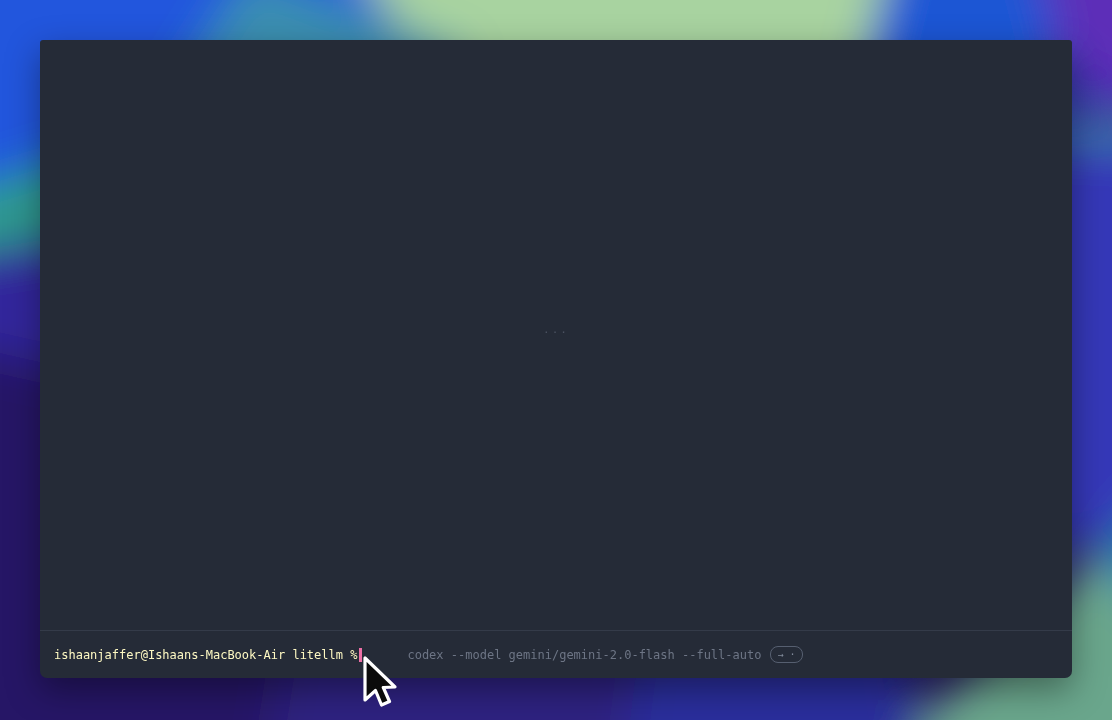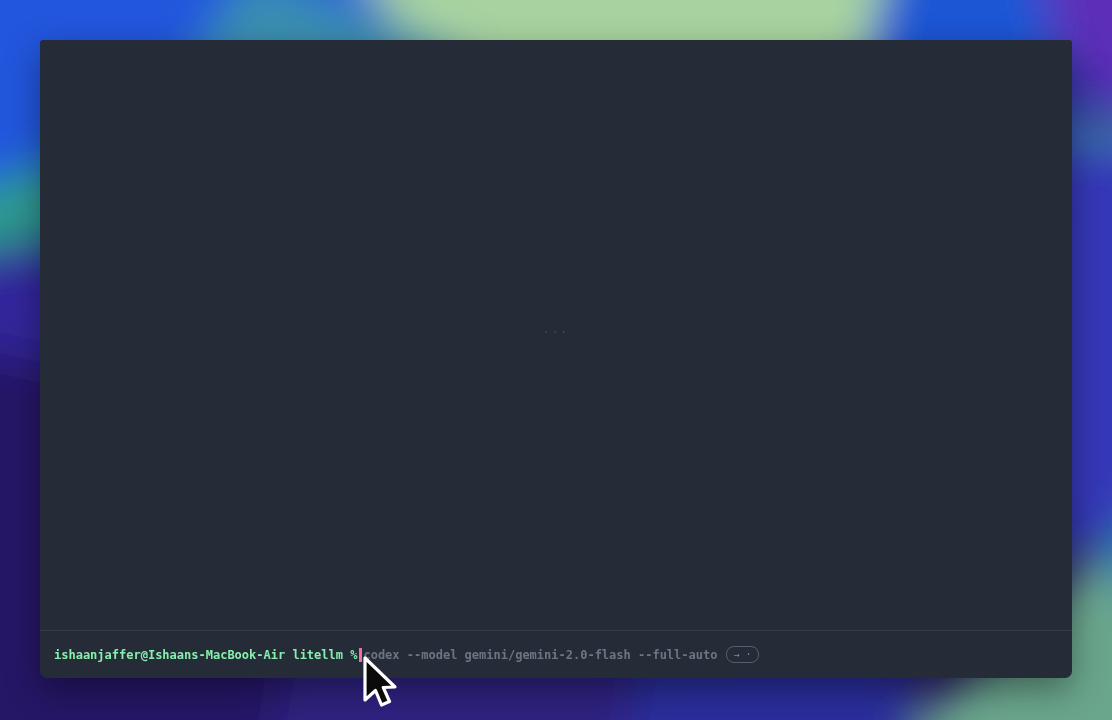--- a/index.html
+++ b/index.html
@@ -30,26 +30,26 @@
   .terminal-divider{
     height:0;border-top:1px solid #343b49;
   }
   .terminal-promptbar{
     height:47px;flex:0 0 auto;
     display:flex;align-items:center;
     padding:0 12px 0 14px;
     font-size:12px;line-height:16px;
     white-space:pre;
   }
-  .prompt-text{color:#86efac;font-weight:700;}
+  .prompt-text{color:#fef9c3;font-weight:400;}
   .text-cursor{
     display:inline-block;width:3px;height:14px;
     background:#ed6fa6;margin:0 1px 0 2px;vertical-align:-2px;
   }
-  .suggestion-text{color:#6d7585;font-weight:700;}
+  .suggestion-text{color:#6d7585;font-weight:400;padding-left:44px;}
   .hint-badge{
     margin-left:9px;
     display:inline-flex;align-items:center;justify-content:center;
     height:15px;padding:0 6px;
     border:1px solid #565f70;border-radius:8px;
     color:#828b9b;font-size:10px;line-height:14px;
     white-space:pre;
   }
   
   .mouse-pointer{

